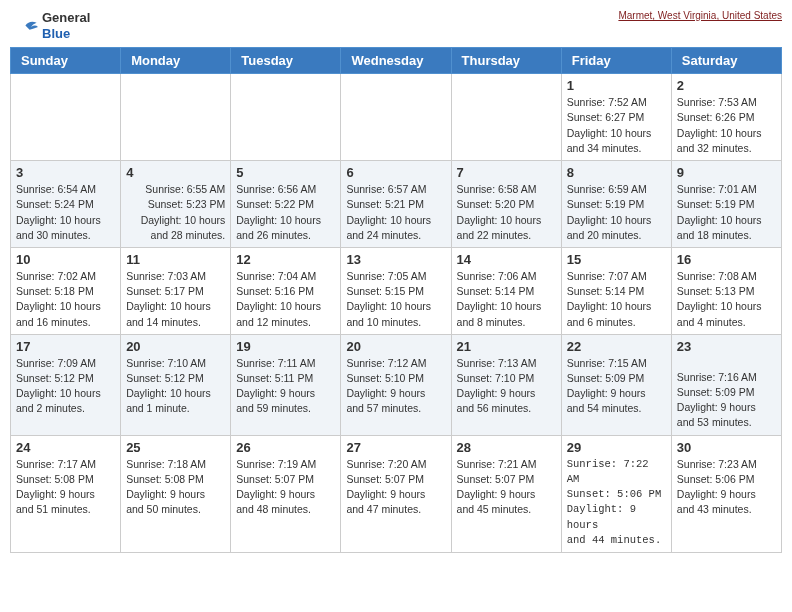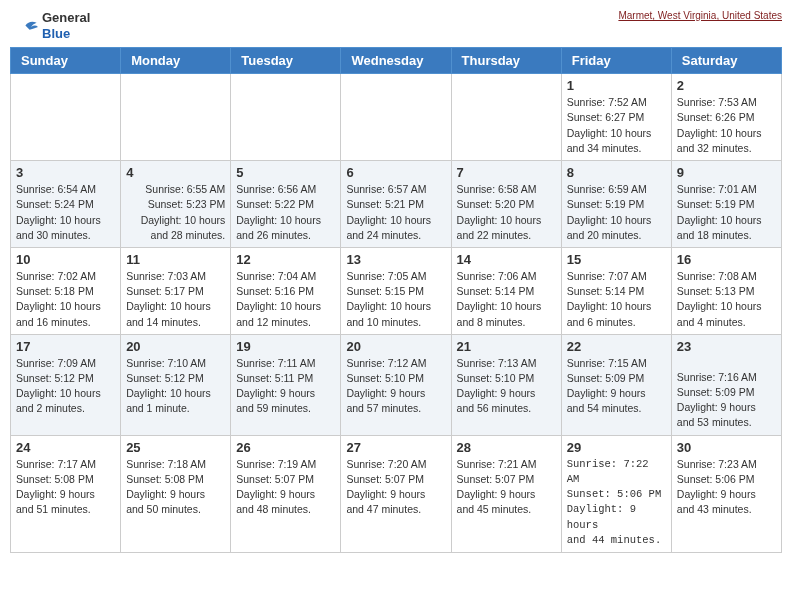--- a/index.html
+++ b/index.html
@@ -274,21 +274,21 @@
         <td>
           <span class="day-num">20</span>
           <div class="day-info" style="white-space: pre-line;">Sunrise: 7:12 AM
 Sunset: 5:10 PM
 Daylight: 9 hours
 and 57 minutes.</div>
         </td>
         <td>
           <span class="day-num">21</span>
           <div class="day-info" style="white-space: pre-line;">Sunrise: 7:13 AM
-Sunset: 5:10 PM
+Sunset: 7:10 PM
 Daylight: 9 hours
 and 56 minutes.</div>
         </td>
         <td>
           <span class="day-num">22</span>
           <div class="day-info" style="white-space: pre-line;">Sunrise: 7:15 AM
 Sunset: 5:09 PM
 Daylight: 9 hours
 and 54 minutes.</div>
         </td>

